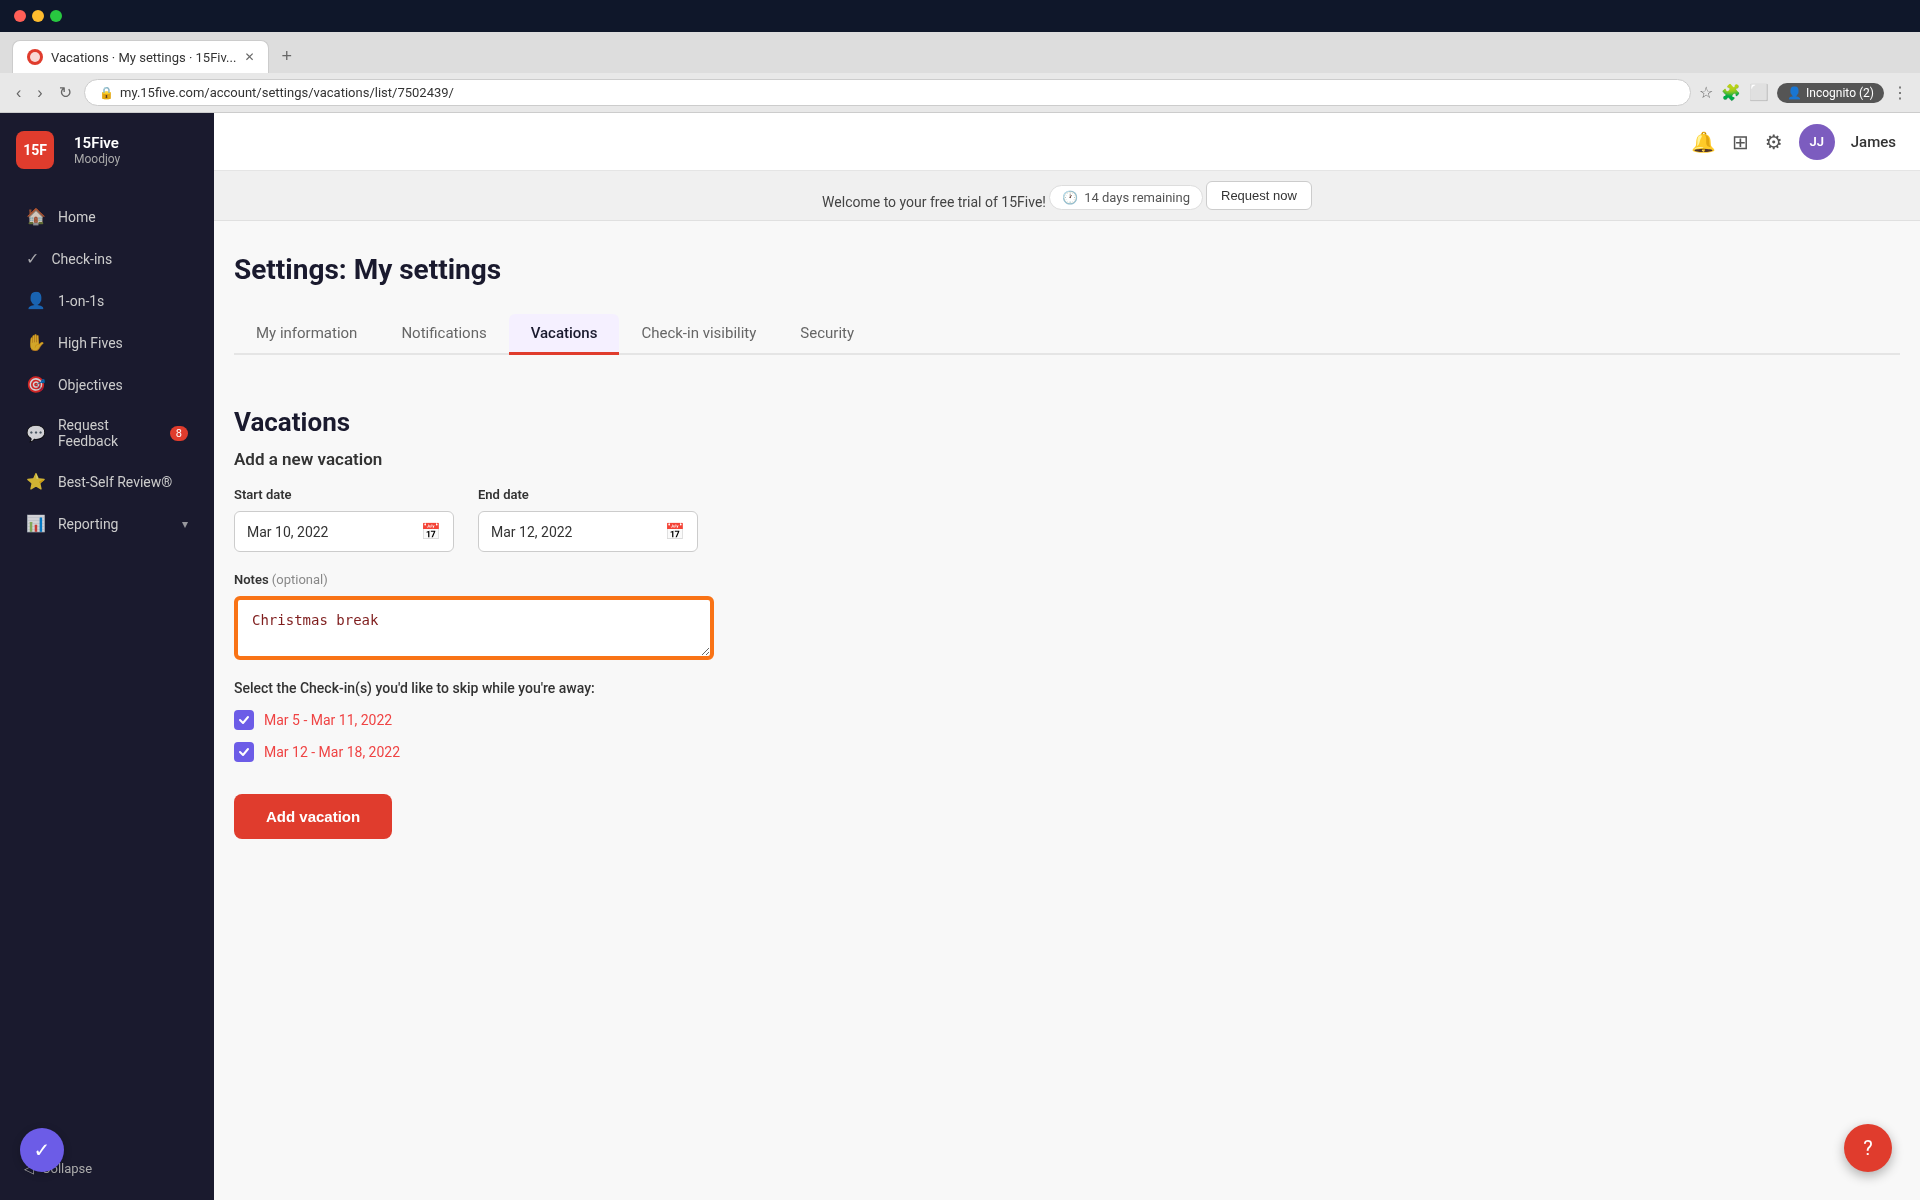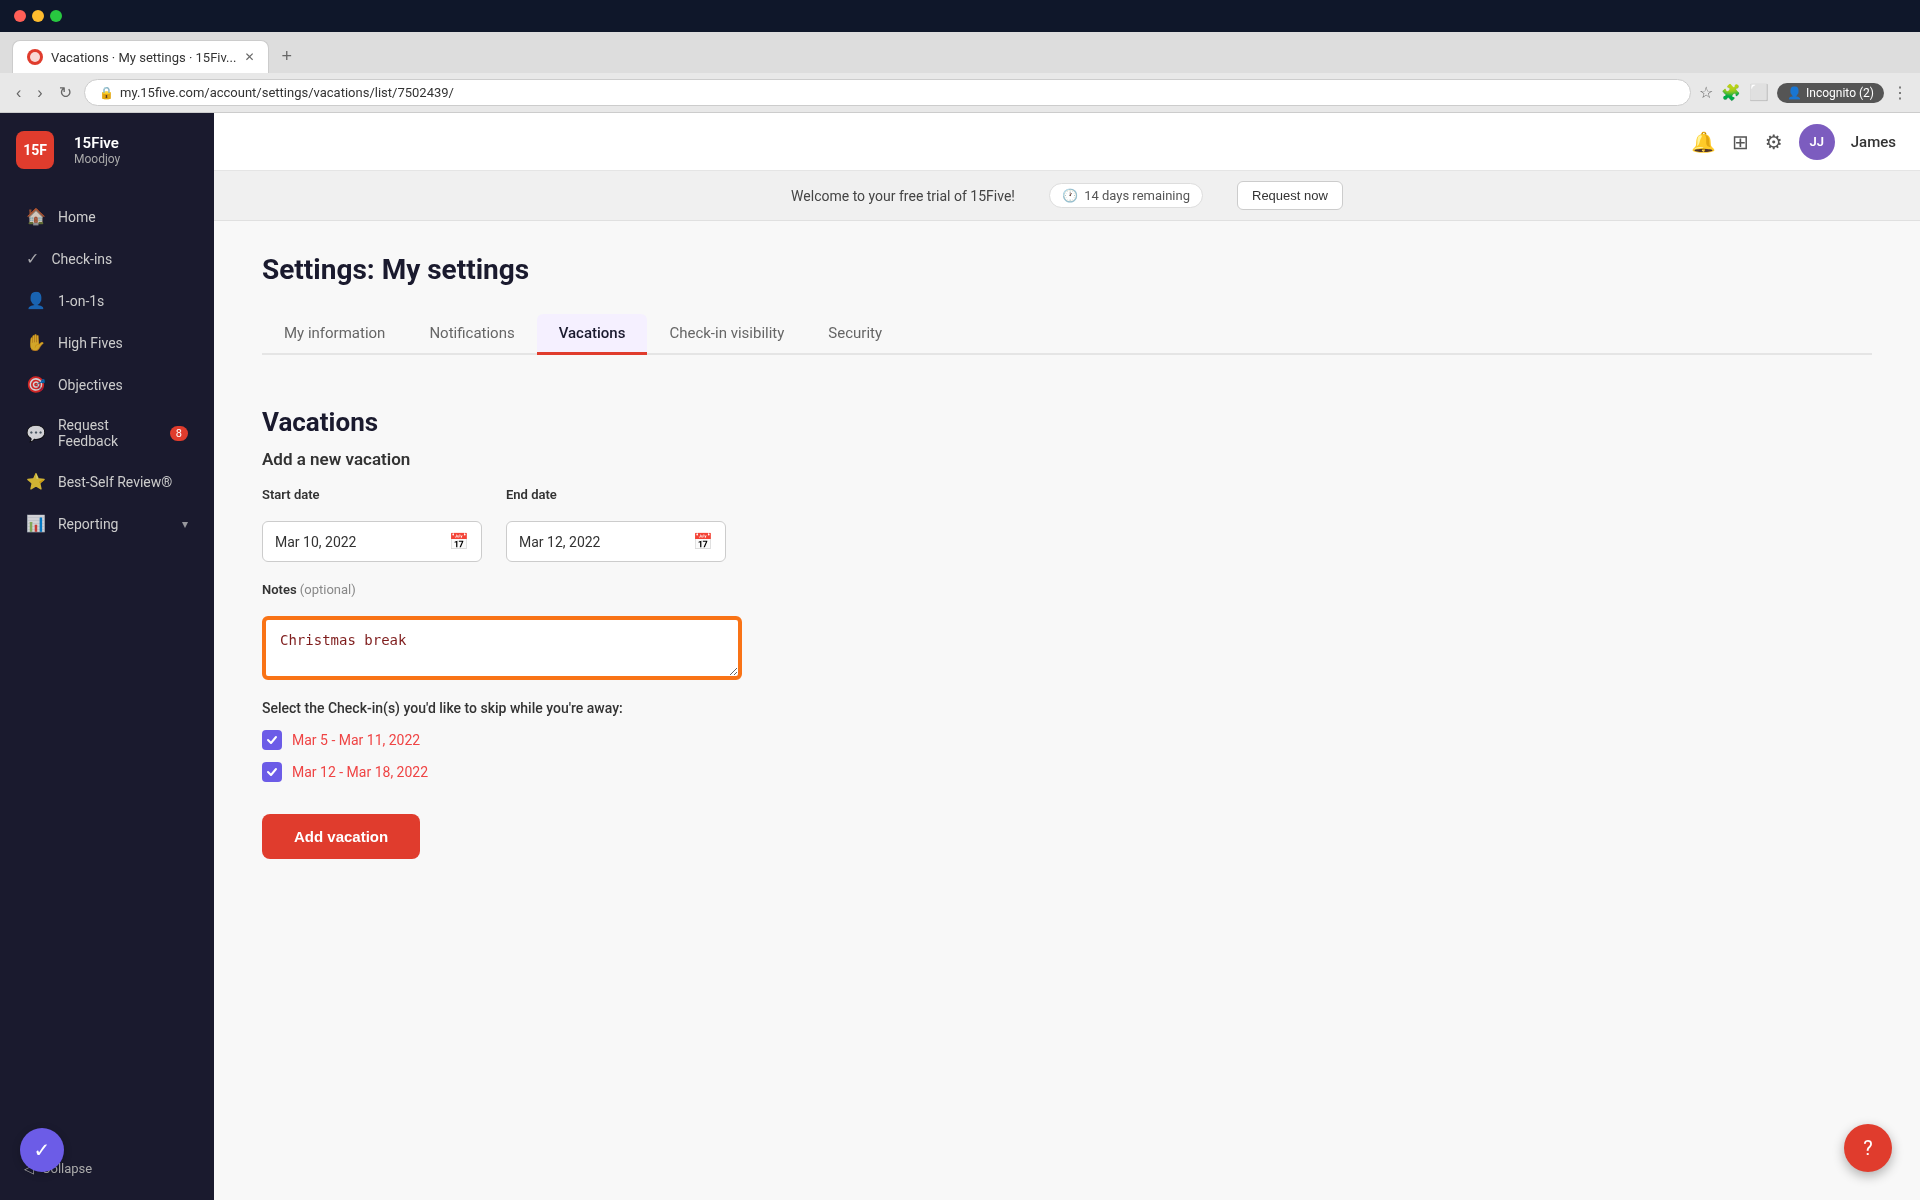--- a/index.html
+++ b/index.html
@@ -40,42 +40,42 @@
     
     .main { flex: 1; display: flex; flex-direction: column; overflow: hidden; background: #f8f8f8; }
 
     
     .top-bar { background: white; border-bottom: 1px solid #e5e5e5; display: flex; align-items: center; justify-content: flex-end; padding: 0 24px; height: 58px; gap: 16px; }
     .avatar { width: 36px; height: 36px; border-radius: 50%; background: #7c5cbf; color: white; display: flex; align-items: center; justify-content: center; font-size: 13px; font-weight: 600; }
     .user-name { font-size: 15px; color: #333; font-weight: 500; }
     .top-icon { font-size: 20px; color: #555; cursor: pointer; }
 
     
-    .trial-banner { background: #f0f0f0; border-bottom: 1px solid #e0e0e0; display: flex; align-items: center; justify-content: center; padding: 10px 24px; gap: 34px; }
+    .trial-banner { background: #f0f0f0; border-bottom: 1px solid #e0e0e0; display: flex; align-items: flex-end; justify-content: center; padding: 10px 24px; gap: 3px; }
     .trial-text { font-size: 14px; color: #444; }
     .trial-days { display: flex; align-items: center; gap: 6px; background: white; border: 1px solid #ddd; border-radius: 20px; padding: 4px 12px; font-size: 13px; color: #555; }
     .upgrade-btn { background: white; border: 1px solid #ccc; border-radius: 6px; padding: 6px 14px; font-size: 13px; color: #333; cursor: pointer; }
 
     
-    .page-content { flex: 1; overflow-y: auto; padding: 32px 48px; }
+    .page-content { flex: 1; overflow-y: auto; padding: 32px 20px; }
     .page-title { font-size: 28px; font-weight: 700; color: #1a1a2e; margin-bottom: 28px; }
 
     
     .tabs { display: flex; gap: 0; border-bottom: 2px solid #e5e5e5; margin-bottom: 52px; }
     .tab-item { padding: 10px 22px; font-size: 15px; color: #666; cursor: pointer; border-bottom: 3px solid transparent; margin-bottom: -2px; }
     .tab-item.active { color: #1a1a2e; border-bottom-color: #e03c2d; font-weight: 500; background: #f5f0ff; border-radius: 6px 6px 0 0; }
 
     
     .section-title { font-size: 26px; font-weight: 700; color: #1a1a2e; margin-bottom: 12px; }
     .section-desc { font-size: 14px; color: #555; line-height: 1.6; margin-bottom: 28px; max-width: 800px; }
 
     
     .add-vacation-title { font-size: 17px; font-weight: 600; color: #333; margin-bottom: 18px; }
     .date-row { display: flex; gap: 24px; margin-bottom: 20px; }
-    .form-group { display: flex; flex-direction: column; gap: 19px; }
+    .form-group { display: flex; flex-direction: column; gap: 9px; }
     .form-label { font-size: 13px; font-weight: 600; color: #333; }
     .form-label-optional { font-size: 13px; color: #888; font-weight: normal; }
     .date-input { display: flex; align-items: center; background: white; border: 1px solid #ccc; border-radius: 6px; padding: 10px 12px; font-size: 14px; color: #333; gap: 8px; width: 220px; }
     .date-input-text { flex: 1; }
     .calendar-icon { color: #888; font-size: 16px; }
     .notes-input { width: 480px; border: 4px solid #f97316; border-radius: 6px; padding: 12px 14px; font-size: 14px; color: #7f1d1d; outline: none; resize: vertical; }
 
     
     .checkins-label { font-size: 14px; font-weight: 500; color: #333; margin-bottom: 14px; margin-top: 20px; }
     .checkbox-item { display: flex; align-items: center; gap: 10px; margin-bottom: 12px; }

